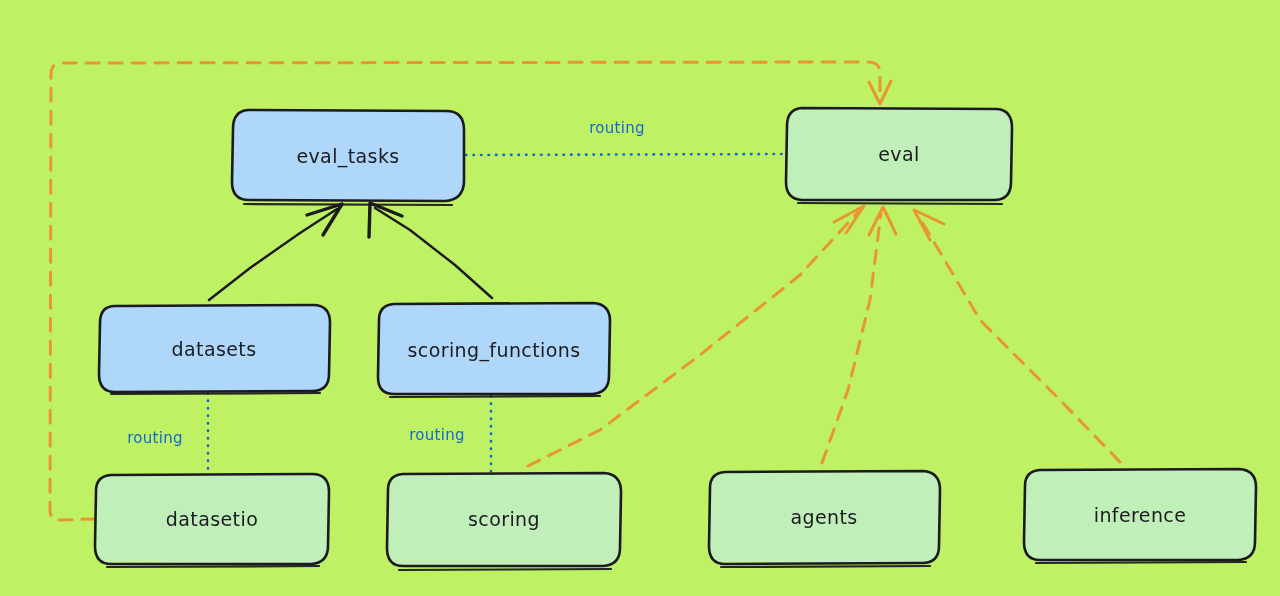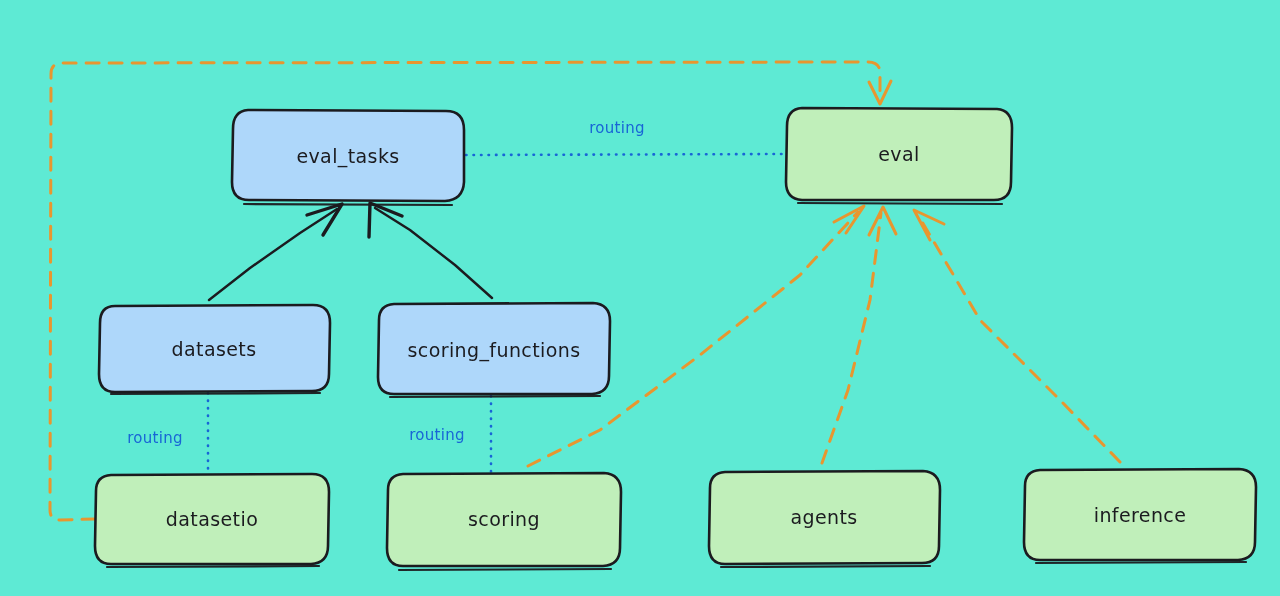--- a/index.html
+++ b/index.html
@@ -10,21 +10,21 @@
   body {
     width: 1280px;
     height: 596px;
     overflow: hidden;
     font-family: "DejaVu Sans", sans-serif;
   }
   #diagram-root {
     position: relative;
     width: 1280px;
     height: 596px;
-    background: #5eead4;
+    background: #bef264;
   }
   svg#diagram-svg {
     position: absolute;
     top: 0;
     left: 0;
     width: 1280px;
     height: 596px;
     display: block;
   }
   .node-label {

